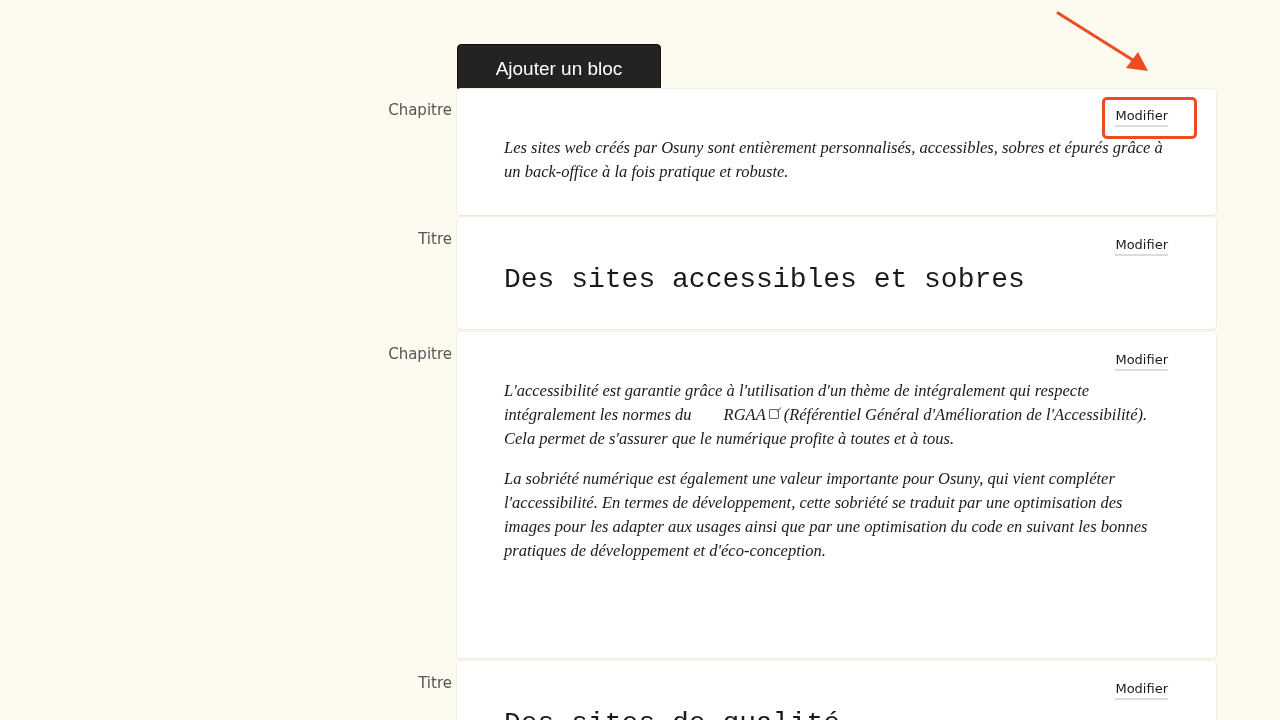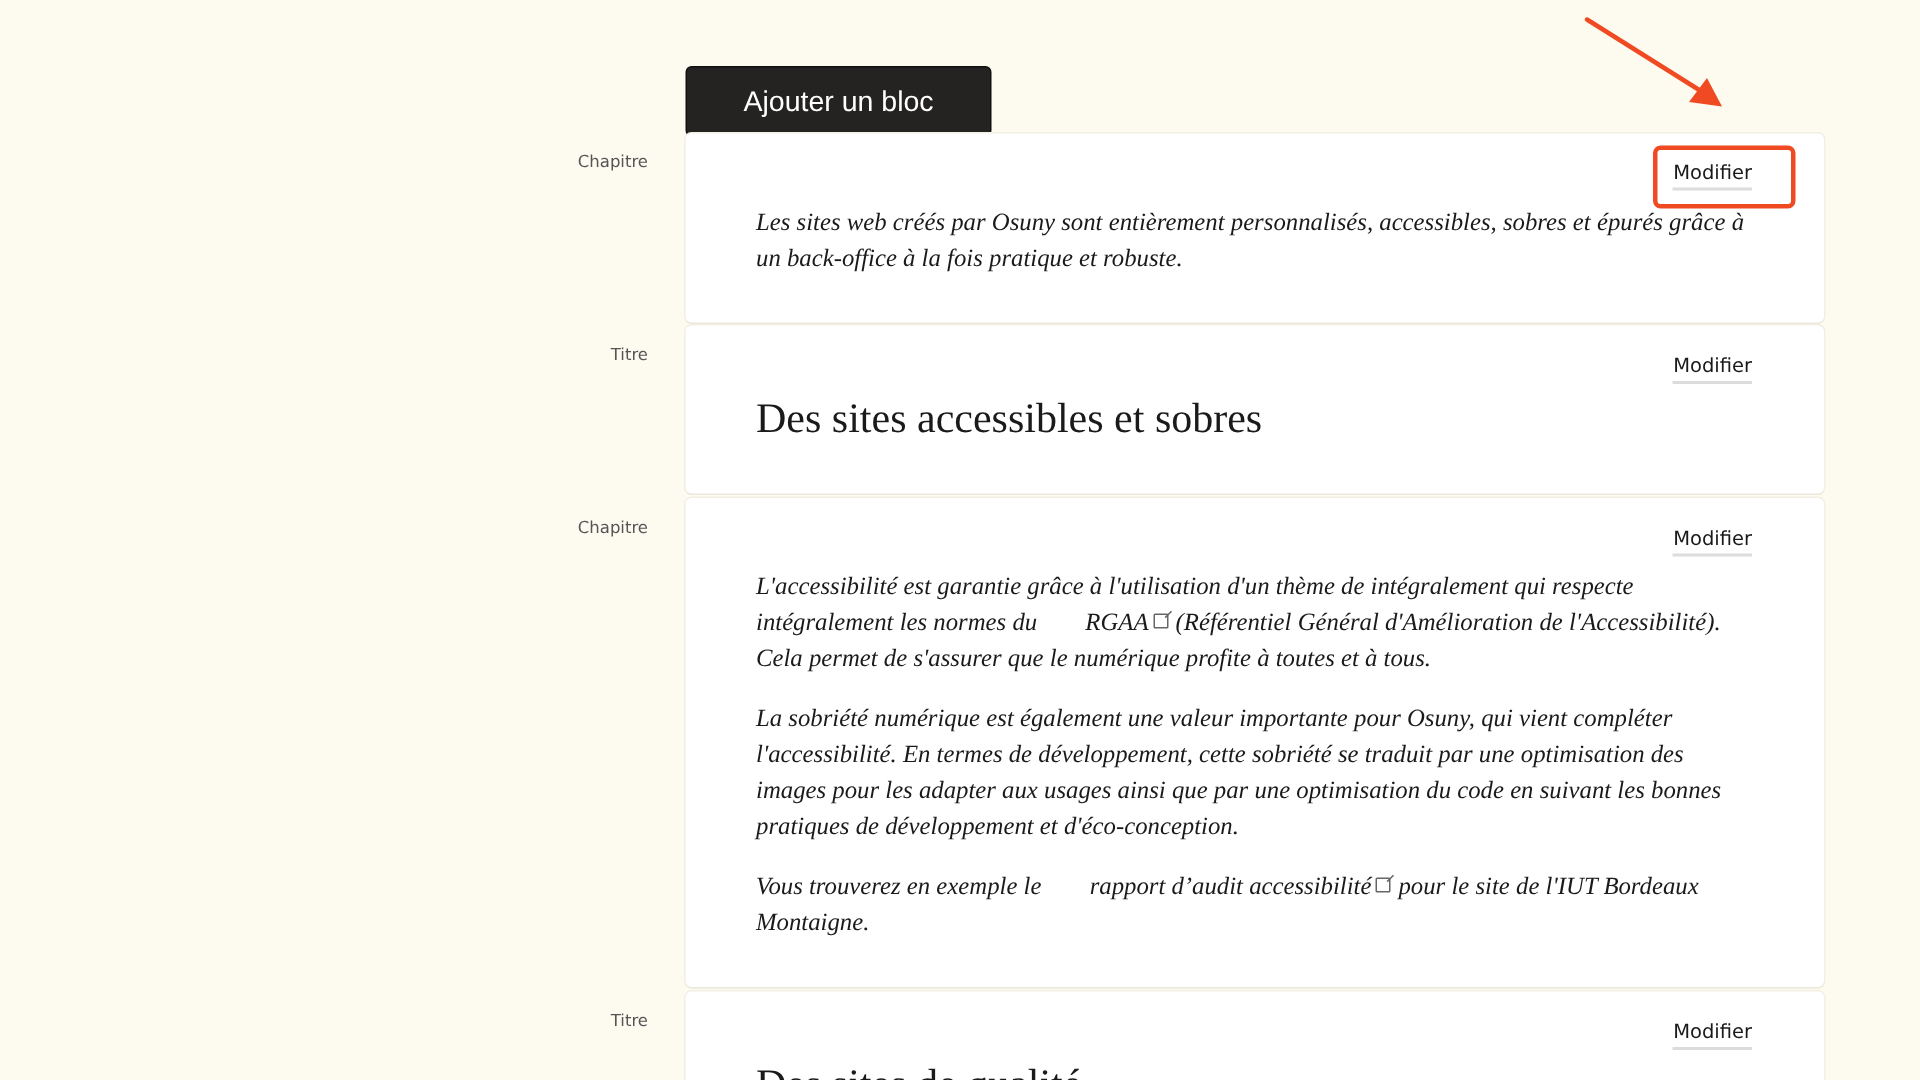--- a/index.html
+++ b/index.html
@@ -33,23 +33,23 @@
       cursor: pointer;
       margin-top: 28px;
     }
     .block-row {
       position: absolute;
       left: 0;
       width: 1280px;
     }
     .block-label {
       position: absolute;
-      right: 848px;
+      right: 828px;
       font-family: "DejaVu Sans", sans-serif;
-      font-size: 11px;
+      font-size: 15px;
       color: #555;
       text-align: right;
       white-space: nowrap;
     }
     .block-card {
       position: absolute;
       left: 457px;
       width: 759px;
       background: #ffffff;
       border-radius: 4px;
@@ -78,21 +78,21 @@
       line-height: 24px;
       color: #1a1a1a;
       font-style: italic;
     }
     .block-text p {
       margin: 0 0 16px 0;
     }
     .block-title {
       position: absolute;
       left: 47px;
-      font-family: Liberation Serif, serif;
+      font-family: Liberation Mono, monospace;
       font-size: 28px;
       font-weight: normal;
       margin: 0;
       color: #1a1a1a;
       white-space: nowrap;
     }
     .ext-icon {
       display: inline-block;
       width: 8px;
       height: 8px;
@@ -159,21 +159,20 @@
   </div>
 </div>
 
 <div class="block-row" style="top:0;">
   <div class="block-label" style="top:345px;">Chapitre</div>
   <div class="block-card" style="top:332px; height:326px;">
     <a class="modify-link" style="top:20px;">Modifier</a>
     <div class="block-text" style="top:47px;">
       <p><span>L'accessibilité est garantie grâce à l'utilisation d'un thème de intégralement qui respecte intégralement les normes du </span><a class="inline-link">RGAA</a><span class="ext-icon"></span><span>(Référentiel Général d'Amélioration de l'Accessibilité). Cela permet de s'assurer que le numérique profite à toutes et à tous.</span></p>
       <p>La sobriété numérique est également une valeur importante pour Osuny, qui vient compléter l'accessibilité. En termes de développement, cette sobriété se traduit par une optimisation des images pour les adapter aux usages ainsi que par une optimisation du code en suivant les bonnes pratiques de développement et d'éco-conception.</p>
-      <p><span>Vous trouverez en exemple le </span><a class="inline-link">rapport d’audit accessibilité</a><span class="ext-icon"></span><span>pour le site de l'IUT Bordeaux Montaigne.</span></p>
     </div>
   </div>
 </div>
 
 <div class="block-row" style="top:0;">
   <div class="block-label" style="top:674px;">Titre</div>
   <div class="block-card" style="top:661px; height:112px;">
     <a class="modify-link" style="top:20px;">Modifier</a>
     <h2 class="block-title" style="top:47px;">Des sites de qualité</h2>
   </div>

